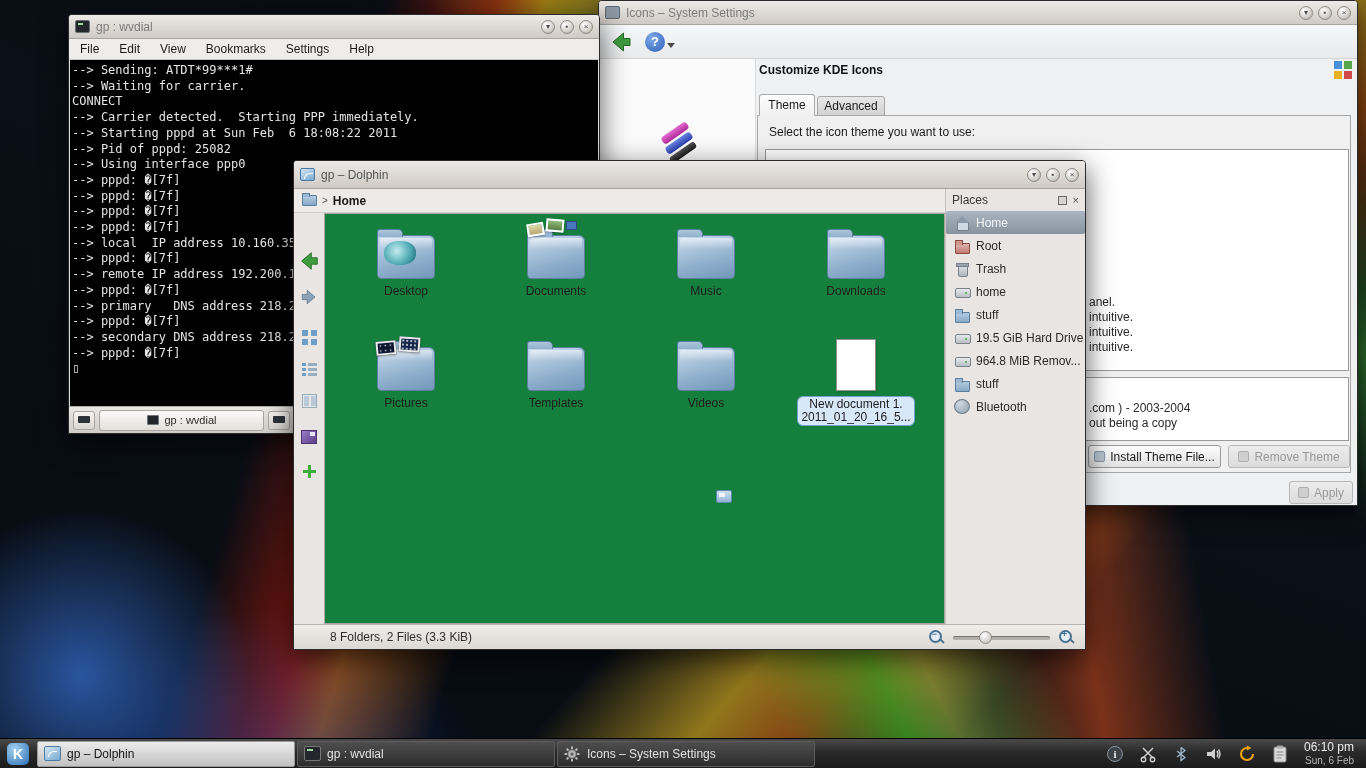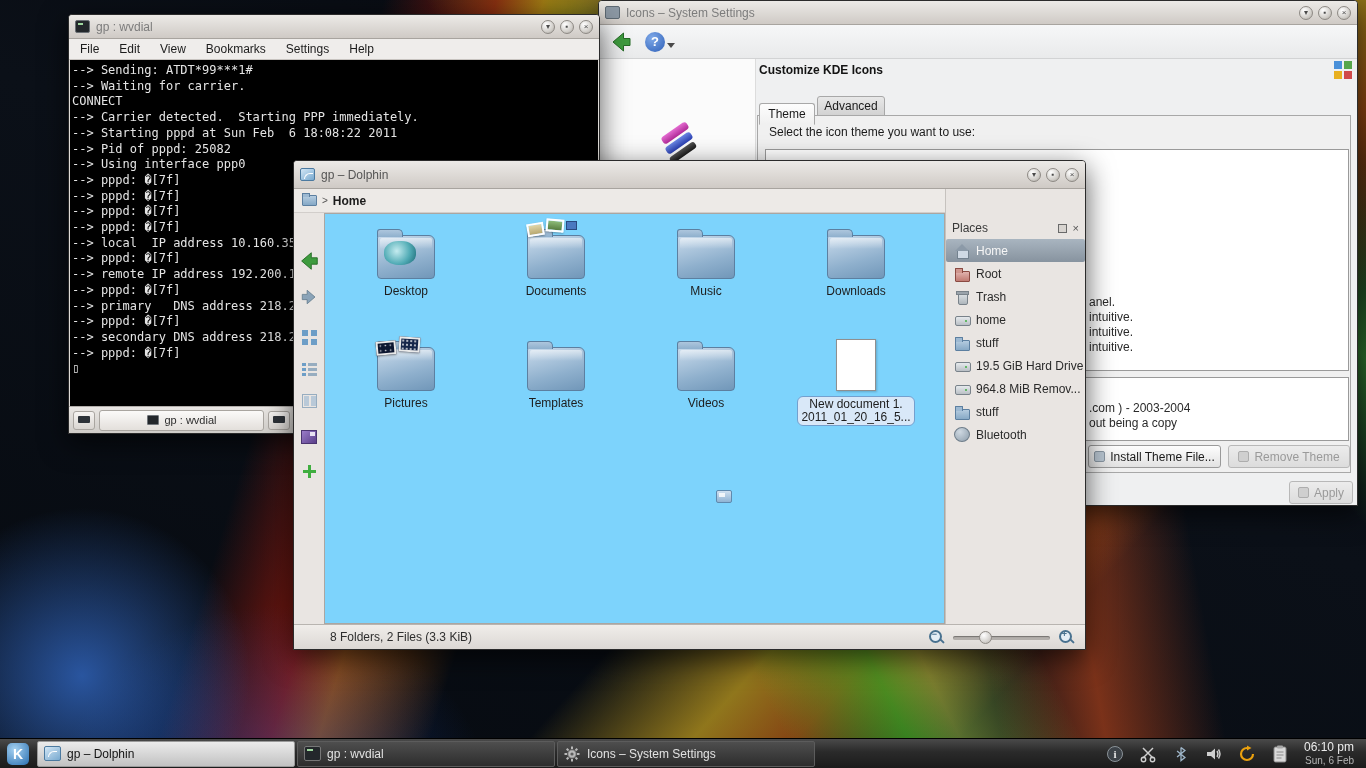--- a/index.html
+++ b/index.html
@@ -89,21 +89,21 @@
   .vi-cols { width:15px; height:14px; border:1px solid #97adc0;
     background:linear-gradient(#b9c9d8,#b9c9d8) 1px 1px/5px 10px no-repeat,
                linear-gradient(#b9c9d8,#b9c9d8) 8px 1px/5px 10px no-repeat; }
   .vi-preview { width:16px; height:14px; border:1px solid #4a3470; background:linear-gradient(135deg,#9a7cc9,#5a3f8a);
                 position:relative; }
   .vi-preview::before { content:""; position:absolute; right:1px; top:1px; width:5px; height:4px; background:#e8e2f2; }
   .vi-plus { width:13px; height:13px; position:relative; }
   .vi-plus::before { content:""; position:absolute; left:5px; top:0; width:3px; height:13px; background:#3fae3f; }
   .vi-plus::after  { content:""; position:absolute; left:0; top:5px; width:13px; height:3px; background:#3fae3f; }
 
-  .d-view { position:absolute; left:30px; top:52px; right:140px; bottom:25px; background:#7dd3fc;
+  .d-view { position:absolute; left:30px; top:52px; right:140px; bottom:25px; background:#15803d;
             border:1px solid #aaa6a2; padding:4px 6px; display:grid;
             grid-template-columns:repeat(4,150px); grid-auto-rows:112px; }
   .cell { display:flex; flex-direction:column; align-items:center; padding-top:3px; }
   .icon-wrap { position:relative; width:72px; height:58px; display:flex; align-items:flex-end; justify-content:center; }
   .folder { width:58px; height:44px; position:relative; border-radius:3px 6px 4px 4px;
             background:linear-gradient(165deg,#c9dbec,#8fb0cd 60%,#7197b9); border:1px solid #5c7fa0; }
   .folder::before { content:""; position:absolute; left:-1px; top:-7px; width:24px; height:7px;
                     background:linear-gradient(#adc6dd,#8fb0cd); border:1px solid #5c7fa0; border-bottom:none;
                     border-radius:3px 5px 0 0; }
   .folder::after { content:""; position:absolute; left:2px; right:2px; top:2px; height:11px; border-radius:2px;
@@ -124,21 +124,21 @@
   .fileicon { width:40px; height:52px; background:#fff; border:1px solid #8f8f8f;
               box-shadow:1px 1px 2px rgba(0,0,0,.2); overflow:hidden; }
   .preview { font-family:"DejaVu Sans Mono", monospace; font-size:6px; line-height:6.5px; color:#444;
              white-space:pre; padding:2px; }
   .cell .label { font-size:12px; color:#1d1d1d; margin-top:5px; text-align:center; max-width:140px; }
   .selbox { border:1px solid #73a0cf; background:#d9e8f8; border-radius:6px; padding:1px 3px; line-height:13px; }
   .selbox span { display:block; }
 
   .d-places { position:absolute; top:28px; right:0; bottom:25px; width:140px; background:#e9e5e2;
               border-left:1px solid #c6c2be; }
-  .p-head { height:22px; display:flex; align-items:center; padding:0 6px; gap:6px;margin-top:28px; }
+  .p-head { height:22px; display:flex; align-items:center; padding:0 6px; gap:6px; }
   .p-title { font-size:12px; color:#3a3a3a; flex:1; }
   .p-pin { width:9px; height:9px; border:1px solid #6a6a6a; background:#d8d4d0; }
   .p-close { font-size:11px; color:#555; line-height:9px; }
   .p-item { height:23px; display:flex; align-items:center; gap:6px; padding:0 4px 0 8px;
             font-size:12px; color:#2a2a2a; white-space:nowrap; overflow:hidden; }
   .p-item.selected { background:linear-gradient(#a9b5c0,#87939f); color:#f6f6f6; border-radius:2px; }
   .pi { width:16px; height:16px; position:relative; flex:0 0 16px; }
   .pi-home::before { content:""; position:absolute; left:3px; top:7px; width:10px; height:7px;
                      background:#cfd9e4; border:1px solid #73828f; }
   .pi-home::after { content:""; position:absolute; left:1px; top:1px; border-left:7px solid transparent;
@@ -197,21 +197,21 @@
   .style-icon .b3 { position:absolute; left:12px; top:26px; width:30px; height:7px; background:linear-gradient(#555,#1a1a1a);
                     transform:rotate(-35deg); border-radius:3px; }
   .style-label { position:absolute; left:0; top:102px; width:157px; text-align:center;
                  font-size:12px; font-weight:bold; color:#1a1a1a; }
   .side-icon2 { position:absolute; left:62px; top:126px; width:32px; height:28px; background:#f2f2f2;
                 border:1px solid #b8b8b8; border-radius:3px;
                 box-shadow:inset 0 -6px 0 #d8d8d8; }
   .s-heading { position:absolute; left:160px; top:62px; font-size:12px; font-weight:bold; color:#141414; }
   .s-tab { position:absolute; font-size:12px; color:#1a1a1a; text-align:center;
            border:1px solid #a8a8a8; border-radius:3px 3px 0 0; }
-  .s-tab.active { left:160px; top:102px; width:56px; height:22px; line-height:21px;
+  .s-tab.active { left:160px; top:93px; width:56px; height:22px; line-height:21px;
                   background:linear-gradient(#fdfdfd,#f0f0f0); border-bottom:1px solid #f0f0f0; z-index:2; }
   .s-tab.idle { left:218px; top:95px; width:68px; height:20px; line-height:19px;
                 background:linear-gradient(#e8e8e8,#d2d2d2); }
   .s-panel { position:absolute; left:158px; top:114px; width:594px; height:358px;
              border:1px solid #a8a8a8; background:#f0f0f0; }
   .s-selectlabel { position:absolute; left:170px; top:124px; font-size:12px; color:#1a1a1a; }
   .s-listbox { position:absolute; left:166px; top:148px; width:584px; height:222px; background:#fff;
                border:1px solid #9a9a9a; }
   .s-descbox { position:absolute; left:166px; top:376px; width:584px; height:64px; background:#fff;
                border:1px solid #9a9a9a; }

